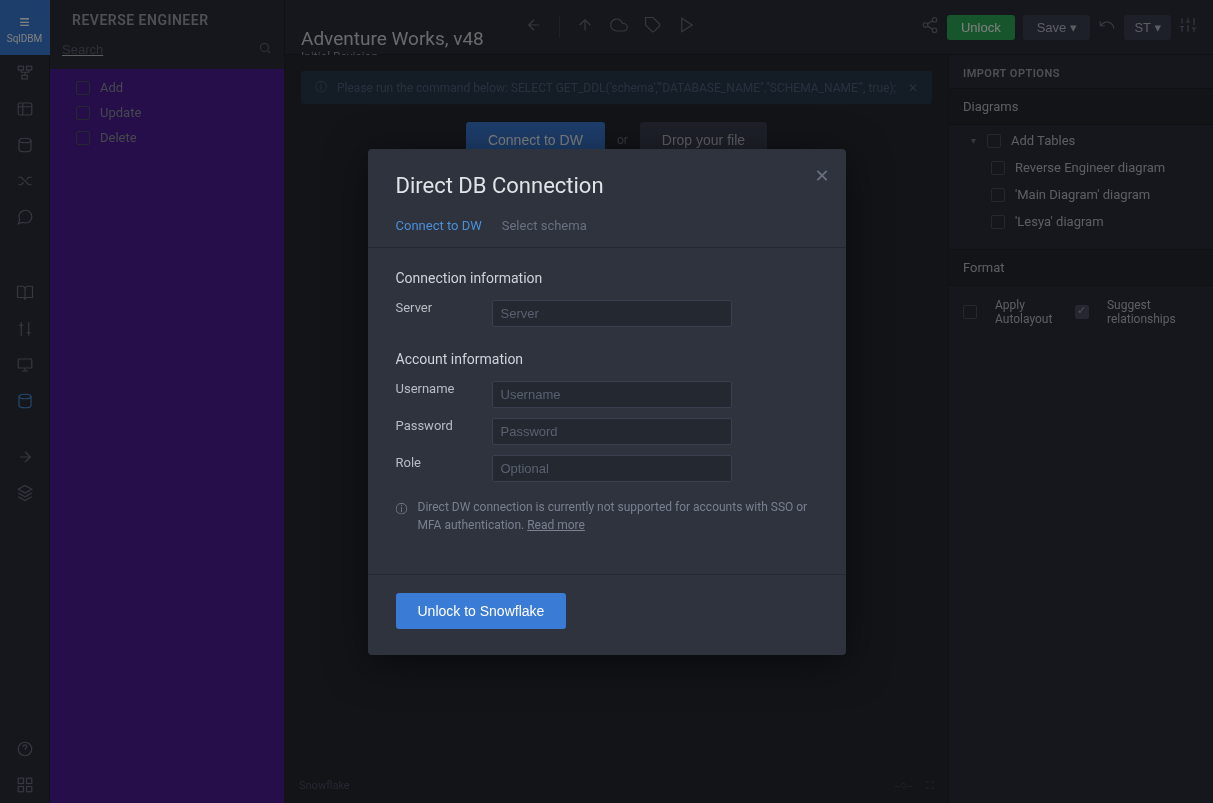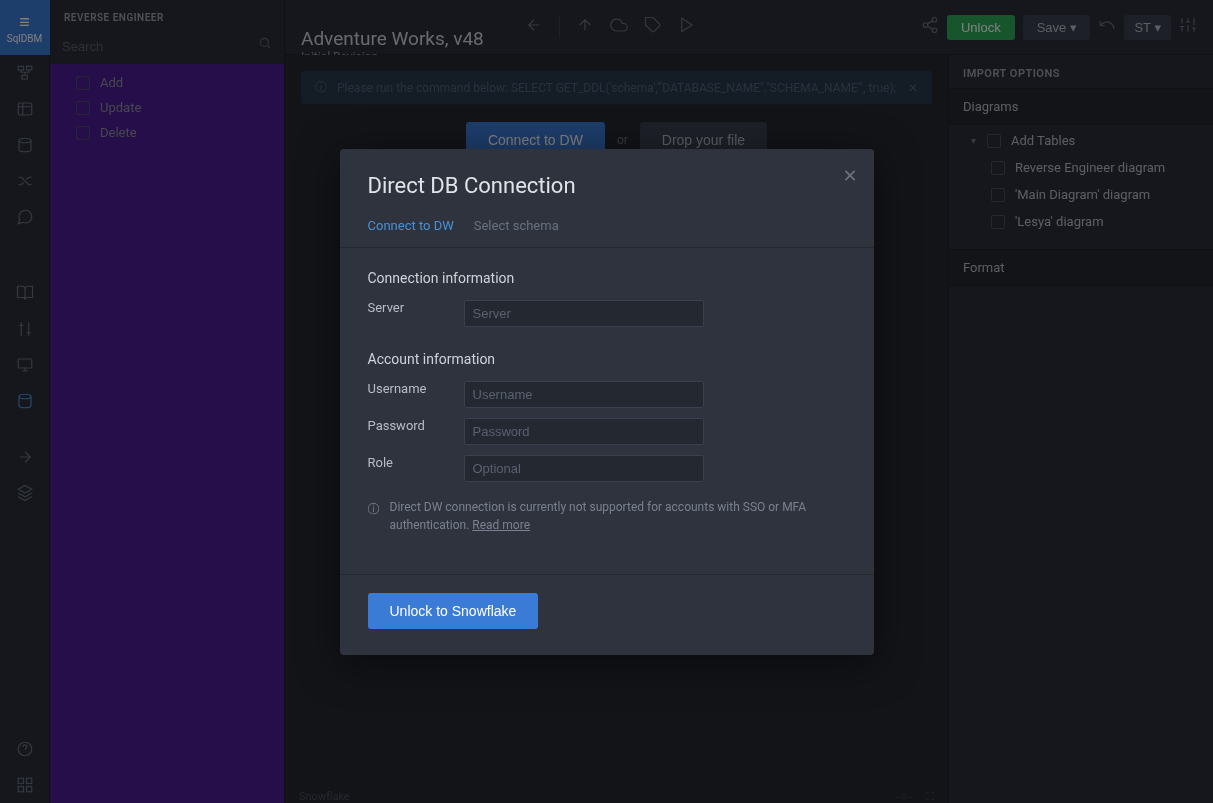--- a/index.html
+++ b/index.html
@@ -6,22 +6,22 @@
 body { font-family: -apple-system, BlinkMacSystemFont, "Segoe UI", Roboto, sans-serif; background: #2a2f38; color: #b8bdc5; width: 1213px; height: 803px; overflow: hidden; position: relative; }
 .app { display: flex; height: 100%; }
 .sidebar-icons { width: 50px; background: #2a2f38; display: flex; flex-direction: column; align-items: center; padding-top: 0; border-right: 1px solid #1e2229; }
 .logo-box { width: 50px; height: 55px; background: #3a7bd5; display: flex; flex-direction: column; align-items: center; justify-content: center; color: #fff; font-size: 10px; }
 .logo-box .icon { font-size: 18px; }
 .side-icon { width: 40px; height: 36px; display: flex; align-items: center; justify-content: center; color: #6a7180; cursor: pointer; }
 .side-icon svg { width: 18px; height: 18px; }
 .side-icon.active { color: #4a90d9; }
 .side-spacer { flex: 1; }
 .left-panel { width: 235px; background: #2a2f38; border-right: 1px solid #1e2229; display: flex; flex-direction: column; }
-.panel-title { font-size: 10px; font-weight: 600; letter-spacing: 0.5px; color: #9aa0aa; padding: 12px 14px 8px; }
-.search-row { display: flex; align-items: flex-end; padding: 4px 12px 10px; }
+.panel-title { font-size: 14px; font-weight: 600; letter-spacing: 0.5px; color: #9aa0aa; padding: 12px 22px 8px; }
+.search-row { display: flex; align-items: center; padding: 4px 12px 10px; text-decoration: underline; }
 .search-input { flex: 1; background: transparent; border: none; color: #b8bdc5; font-size: 13px; outline: none; }
 .search-input::placeholder { color: #5a6070; }
 .search-icon { color: #5a6070; }
 .tree-list { padding: 6px 0; background: #4c1d95; flex: 1; }
 .tree-item { display: flex; align-items: center; padding: 5px 14px 5px 26px; font-size: 13px; color: #8a909a; cursor: pointer; }
 .tree-check { width: 14px; height: 14px; border: 1px solid #4a5060; border-radius: 2px; margin-right: 10px; }
 .main { flex: 1; display: flex; flex-direction: column; background: #2a2f38; position: relative; }
 .topbar { height: 55px; background: #2a2f38; display: flex; align-items: center; padding: 0 16px; border-bottom: 1px solid #1e2229; }
 .title-block { flex: 1; }
 .title-main { font-size: 19px; color: #cfd3da; font-weight: 400; margin-top: 37px; }
@@ -48,40 +48,40 @@
 .rp-title { font-size: 11px; font-weight: 600; letter-spacing: 0.5px; color: #9aa0aa; padding: 12px 14px 8px; }
 .rp-section { padding: 10px 14px; font-size: 13px; color: #b8bdc5; background: #242831; border-top: 1px solid #1e2229; border-bottom: 1px solid #1e2229; margin-bottom: 2px; }
 .rp-item { display: flex; align-items: center; padding: 6px 14px 6px 22px; font-size: 13px; color: #b8bdc5; }
 .rp-sub { padding-left: 42px; }
 .rp-check { width: 14px; height: 14px; border: 1px solid #4a5060; border-radius: 2px; margin-right: 10px; flex-shrink: 0; }
 .rp-check.on { background: #4a5060; position: relative; }
 .rp-check.on::after { content: "✓"; position: absolute; top: -2px; left: 1px; font-size: 11px; color: #9aa0aa; }
 .rp-caret { width: 12px; margin-right: 4px; color: #6a7180; font-size: 10px; }
 .rp-format-row { display: flex; align-items: center; gap: 8px; padding: 10px 14px; font-size: 12px; color: #b8bdc5; }
 .overlay { position: absolute; inset: 0; background: rgba(0,0,0,0.5); z-index: 50; }
-.modal { position: absolute; left: 50%; top: 50%; transform: translate(-50%, -50%); width: 534px; background: #2e333d; border-radius: 4px; z-index: 60; padding: 0; box-shadow: 0 8px 40px rgba(0,0,0,0.5); }
+.modal { position: absolute; left: 50%; top: 50%; transform: translate(-50%, -50%); width: 478px; background: #2e333d; border-radius: 4px; z-index: 60; padding: 0; box-shadow: 0 8px 40px rgba(0,0,0,0.5); }
 .modal-header { padding: 24px 28px 10px; position: relative; }
 .modal-title { font-size: 22px; color: #e0e3e8; font-weight: 400; }
 .modal-close { position: absolute; right: 16px; top: 16px; color: #6a7180; cursor: pointer; font-size: 18px; }
 .modal-tabs { display: flex; gap: 20px; padding: 10px 28px 14px; border-bottom: 1px solid #242831; font-size: 13px; }
 .modal-tab { color: #6a7180; cursor: pointer; }
 .modal-tab.active { color: #4a90d9; }
 .modal-body { padding: 22px 28px; }
 .form-section-title { font-size: 14px; color: #cfd3da; margin-bottom: 14px; }
 .form-row { display: flex; align-items: flex-start; margin-bottom: 10px; }
 .form-label { width: 96px; font-size: 13px; color: #b8bdc5; }
 .form-input { flex: 0 0 240px; background: #242831; border: 1px solid #3a4050; border-radius: 2px; padding: 5px 8px; font-size: 13px; color: #cfd3da; }
 .form-input::placeholder { color: #5a6070; }
 .info-note { display: flex; gap: 10px; font-size: 12px; color: #7a8090; margin-top: 16px; padding-bottom: 18px; line-height: 1.5; }
 .info-note .icon { flex-shrink: 0; margin-top: 2px; }
 .read-more { text-decoration: underline; cursor: pointer; }
 .modal-footer { padding: 18px 28px 26px; border-top: 1px solid #242831; }
 .btn-snowflake { background: #3a7bd5; color: #fff; padding: 10px 22px; border-radius: 3px; font-size: 14px; border: none; cursor: pointer; }
 .section-gap { height: 14px; }
-.footer-bar { position: absolute; left: 285px; right: 265px; bottom: 0; height: 24px; background: #242831; display: flex; align-items: flex-end; padding: 0 14px; font-size: 11px; color: #4a5060; }
+.footer-bar { position: absolute; left: 285px; right: 265px; bottom: 0; height: 24px; background: #242831; display: flex; align-items: flex-start; padding: 0 14px; font-size: 11px; color: #4a5060; }
 .footer-right { margin-left: auto; display: flex; gap: 14px; }
 </style>
 </head>
 <body>
 
 <div class="app">
   <div class="sidebar-icons">
     <div class="logo-box">
       <span class="icon">≡</span>
       <span>SqlDBM</span>
@@ -265,20 +265,26 @@
         <div class="rp-item rp-sub">
             <span class="rp-check"></span>
             <span>'Main Diagram' diagram</span>
           </div>
         <div class="rp-item rp-sub">
             <span class="rp-check"></span>
             <span>'Lesya' diagram</span>
           </div>
         <div style="height:14px"></div>
         <div class="rp-section">Format</div>
+        <div class="rp-format-row">
+          <span class="rp-check"></span>
+          <span>Apply Autolayout</span>
+          <span class="rp-check on"></span>
+          <span>Suggest relationships</span>
+        </div>
       </div>
     </div>
   </div>
 </div>
 
 <div class="footer-bar">
   <span>Snowflake</span>
   <div class="footer-right">
     <span>⎯○⎯</span>
     <span>⛶</span>

